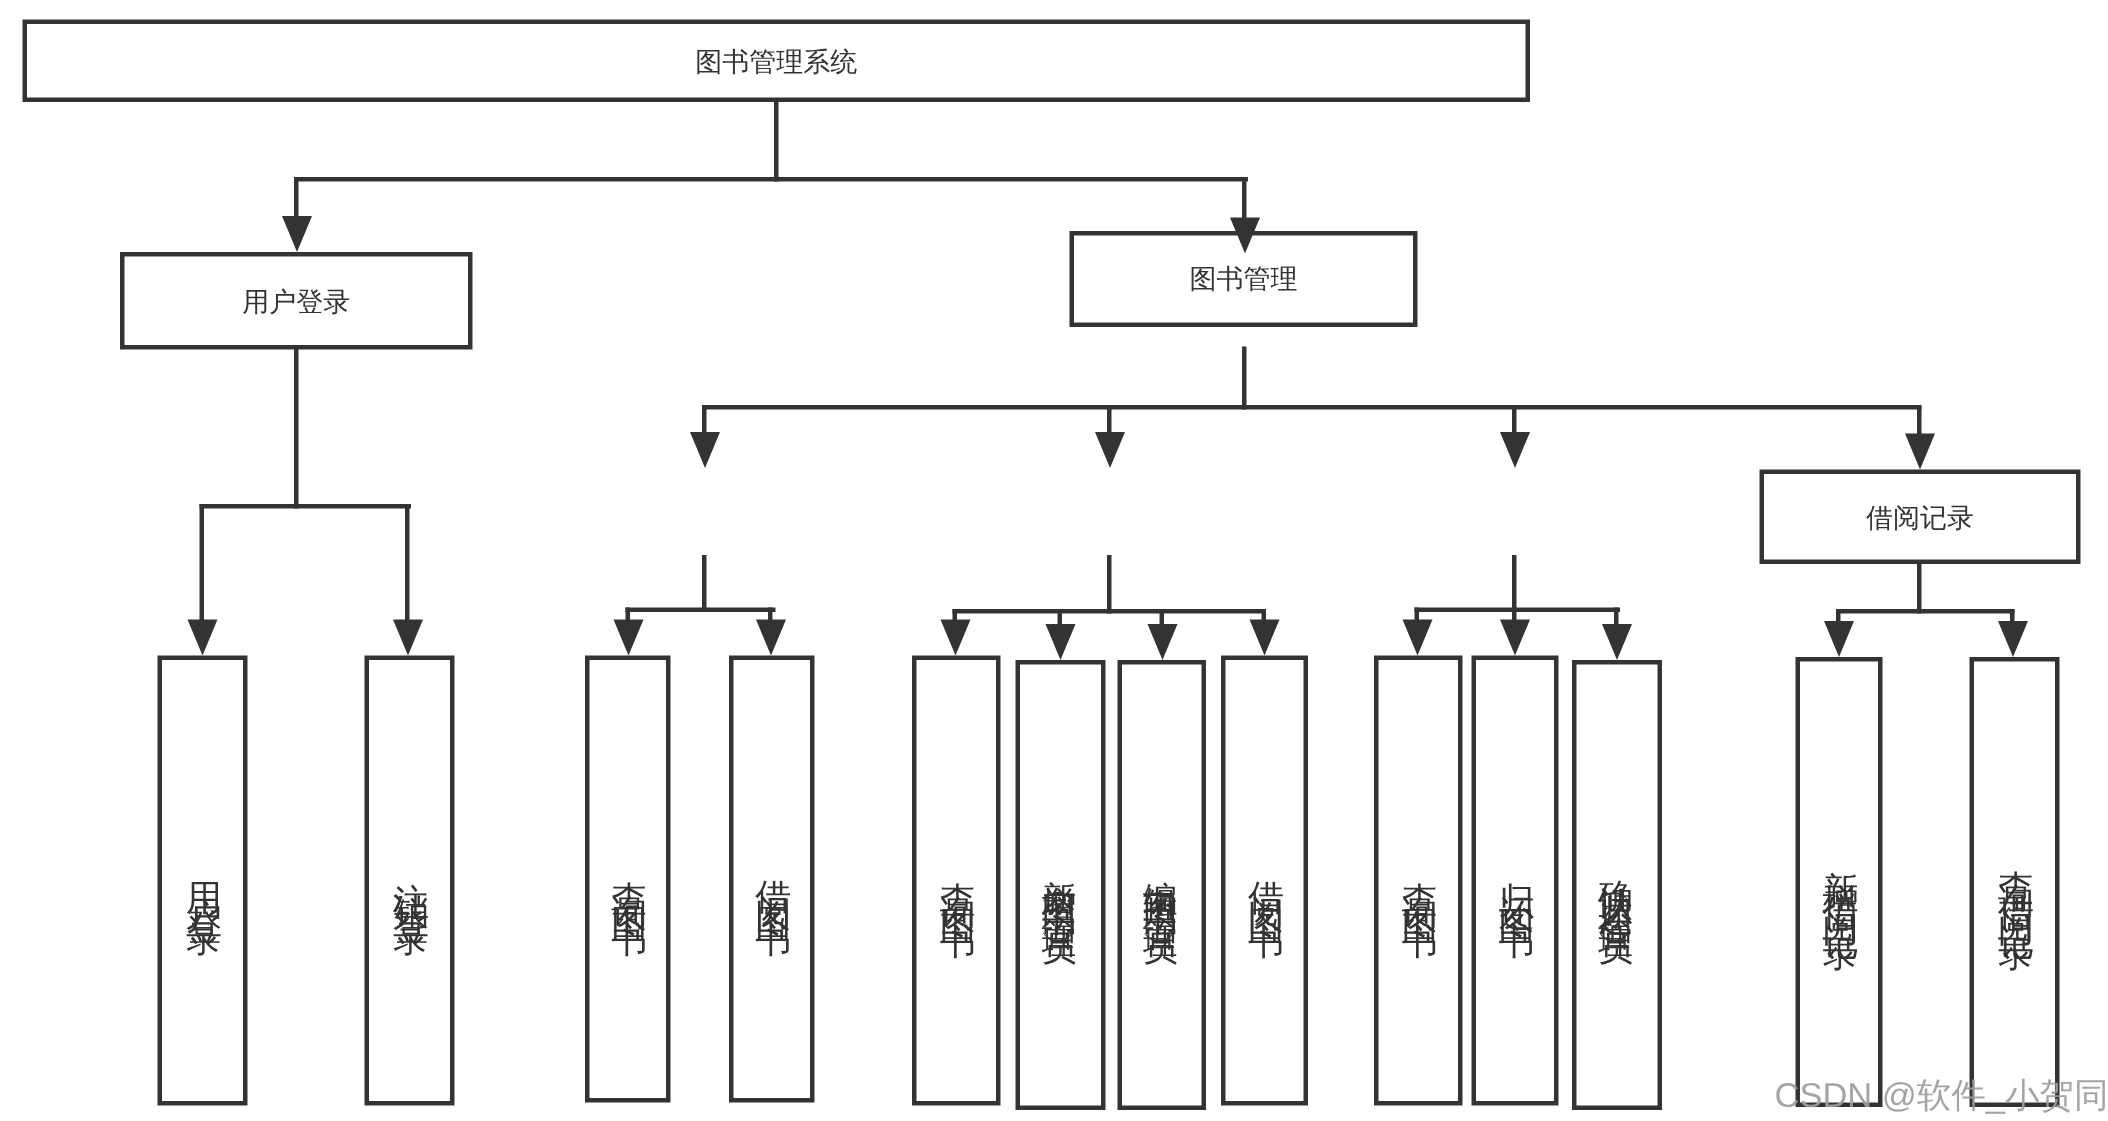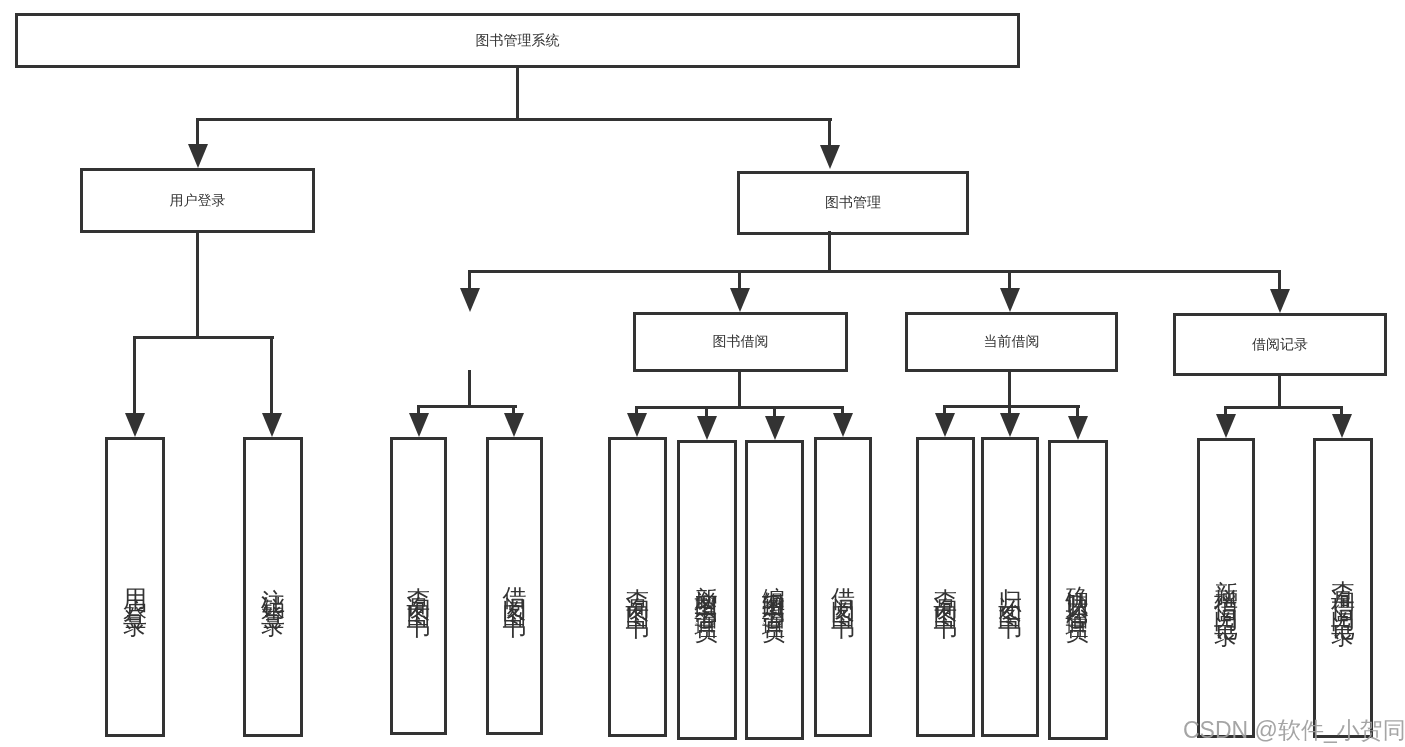--- a/index.html
+++ b/index.html
@@ -12,21 +12,21 @@
   #stage {
     position:relative; width:1405px; height:747px;
     background:var(--bg); overflow:hidden;
     font-family:"Liberation Sans", sans-serif;
     color:var(--text);
   }
   .box {
     position:absolute; box-sizing:border-box;
     border:3px solid var(--line); background:#fff;
     display:flex; align-items:center; justify-content:center;
-    font-size:14px; color:var(--text); text-align:center;
+    font-size:18px; color:var(--text); text-align:center;
   }
   .vbox {
     writing-mode:vertical-lr; text-orientation:mixed;
     font-size:24px; letter-spacing:9px; white-space:nowrap;
   }
   .vbox.tight { letter-spacing:5px; font-size:23px; }
   .line { position:absolute; background:var(--line); }
   .arrow { position:absolute; width:20px; }
   .arrow::before {
     content:""; position:absolute; left:8px; top:0; width:3px;
@@ -48,30 +48,24 @@
 
 <div id="stage">
 
   <div class="box" style="left:15px;top:13px;width:1005px;height:55px;">
     <span>图书管理系统</span>
   </div>
 
   <div class="box" style="left:80px;top:168px;width:235px;height:65px;">
     <span>用户登录</span>
   </div>
-  <div class="box" style="left:713px;top:171px;width:232px;height:64px;margin-left:24px;">
+  <div class="box" style="left:713px;top:154px;width:232px;height:64px;">
     <span>图书管理</span>
   </div>
 
-  <div class="box" style="left:633px;top:312px;width:215px;height:60px;">
-    <span>图书借阅</span>
-  </div>
-  <div class="box" style="left:905px;top:312px;width:213px;height:60px;">
-    <span>当前借阅</span>
-  </div>
   <div class="box" style="left:1173px;top:313px;width:214px;height:63px;">
     <span>借阅记录</span>
   </div>
 
   <div class="box vbox" style="left:105px;top:437px;width:60px;height:300px;">
     <span>用户登录</span>
   </div>
   <div class="box vbox" style="left:243px;top:437px;width:60px;height:300px;">
     <span>注销登录</span>
   </div>

